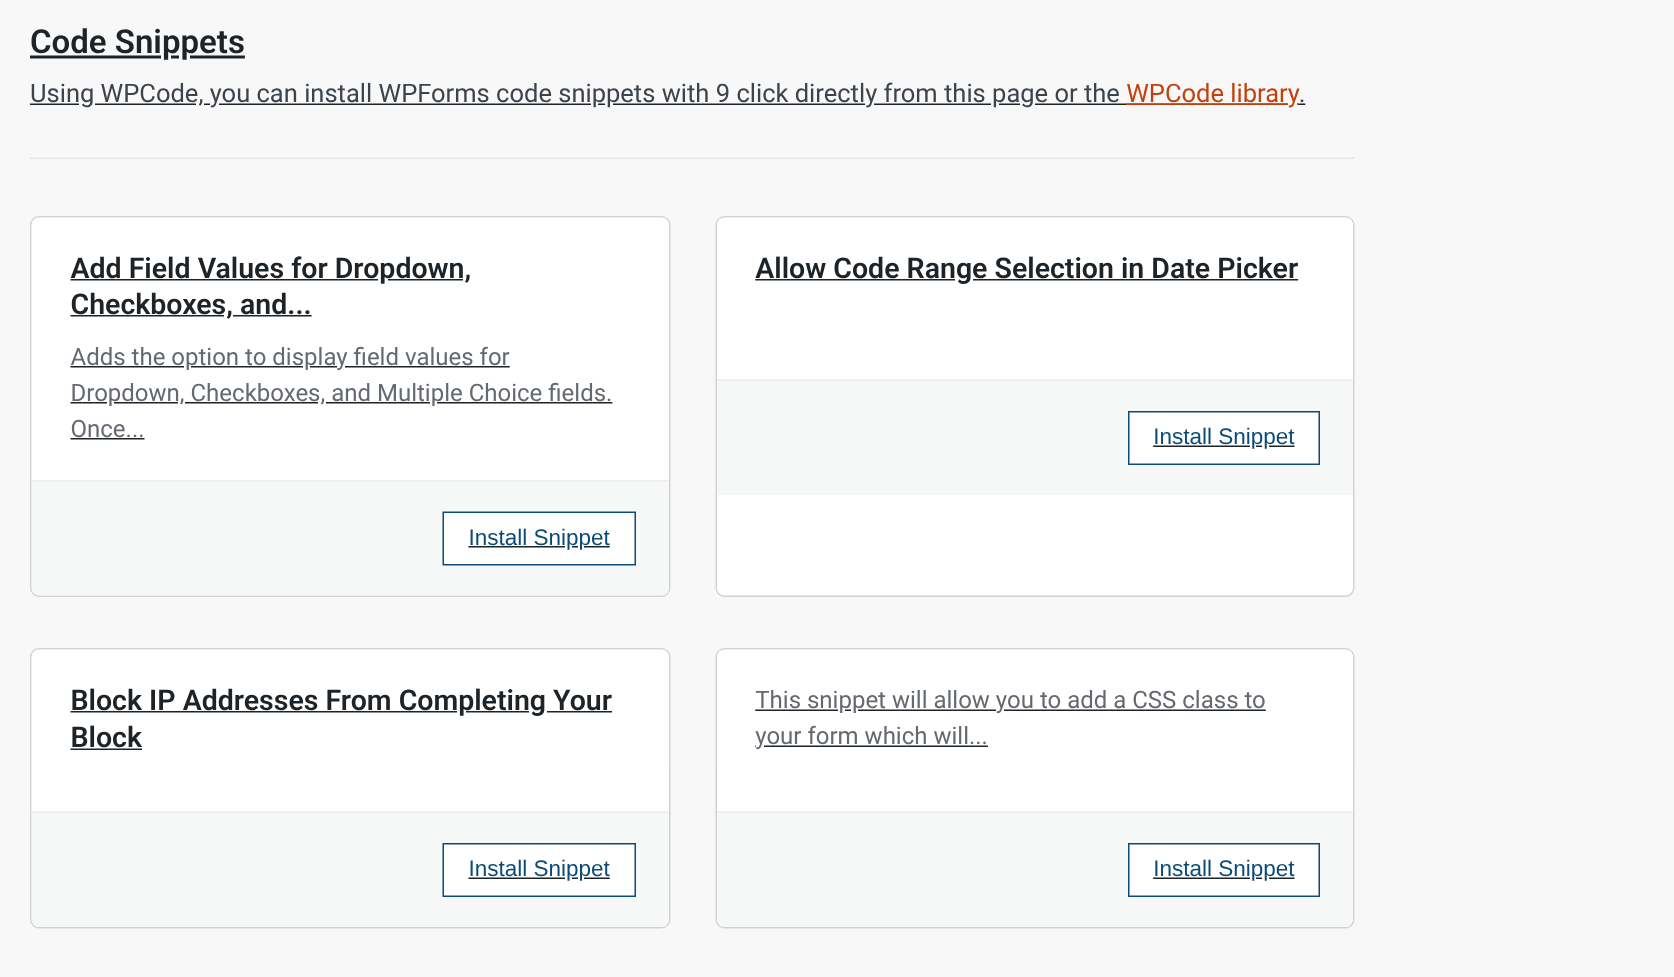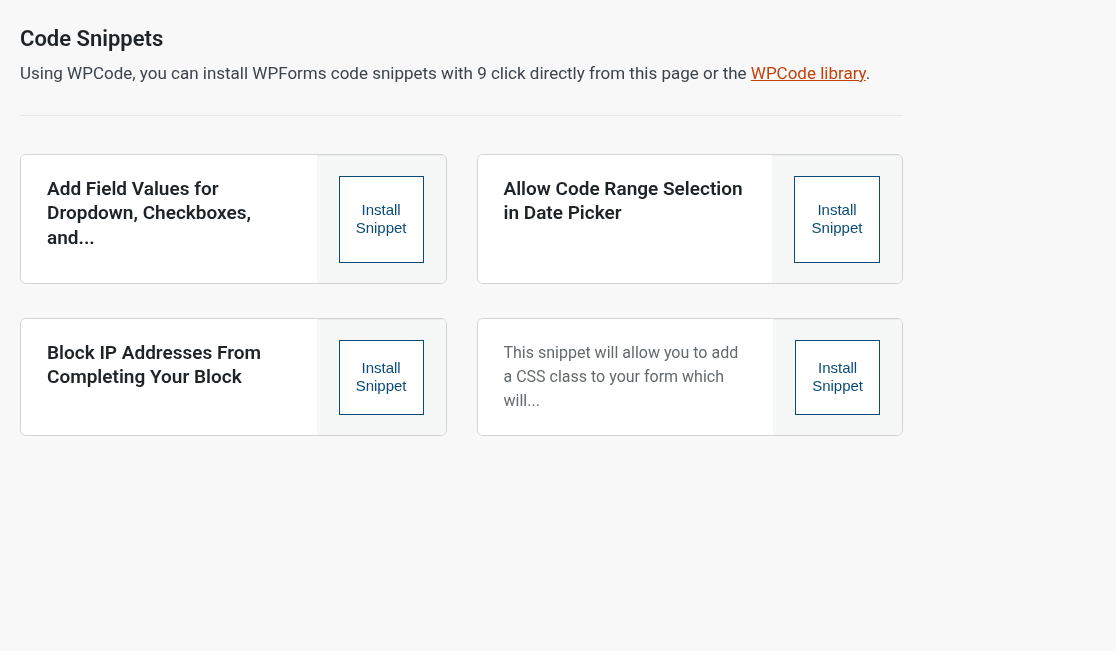--- a/index.html
+++ b/index.html
@@ -4,22 +4,23 @@
 <style>
   * { box-sizing: border-box; }
   html, body {
     margin: 0;
     padding: 0;
     font-family: -apple-system, BlinkMacSystemFont, "Segoe UI", Roboto, "Helvetica Neue", Arial, sans-serif;
     background: #f8f8f8;
     color: #1d2327;
   }
   .page {
-    padding: 20px 20px 30px 20px;
+    padding: 10px 20px 30px 20px;
     width: 923px;
+    text-decoration: underline;
   }
   h1.page-title {
     font-size: 22px;
     font-weight: 600;
     margin: 6px 0 10px 0;
     color: #1d2327;
   }
   .intro {
     font-size: 17px;
     color: #3c434a;
@@ -38,21 +39,21 @@
   .grid {
     display: grid;
     grid-template-columns: 1fr 1fr;
     gap: 34px 30px;
   }
   .card {
     border: 1px solid #d3d3d3;
     border-radius: 6px;
     overflow: hidden;
     display: flex;
-    flex-direction: row;
+    flex-direction: column;
     background: #fff;
   }
   .card-body {
     padding: 22px 26px 22px 26px;
     background: #fff;
     min-height: 108px;
   }
   .card-title {
     font-size: 19px;
     font-weight: 600;
@@ -95,20 +96,21 @@
     <span>Using WPCode, you can install WPForms code snippets with 9 click directly from this page or the </span><a href="#">WPCode library</a><span>.</span>
   </p>
 
   <hr class="sep">
 
   <div class="grid">
 
     <div class="card">
       <div class="card-body">
         <h2 class="card-title">Add Field Values for Dropdown, Checkboxes, and...</h2>
+        <p class="card-desc">Adds the option to display field values for Dropdown, Checkboxes, and Multiple Choice fields. Once...</p>
       </div>
       <div class="card-footer">
         <button class="install-btn">Install Snippet</button>
       </div>
     </div>
 
     <div class="card">
       <div class="card-body">
         <h2 class="card-title">Allow Code Range Selection in Date Picker</h2>
       </div>

